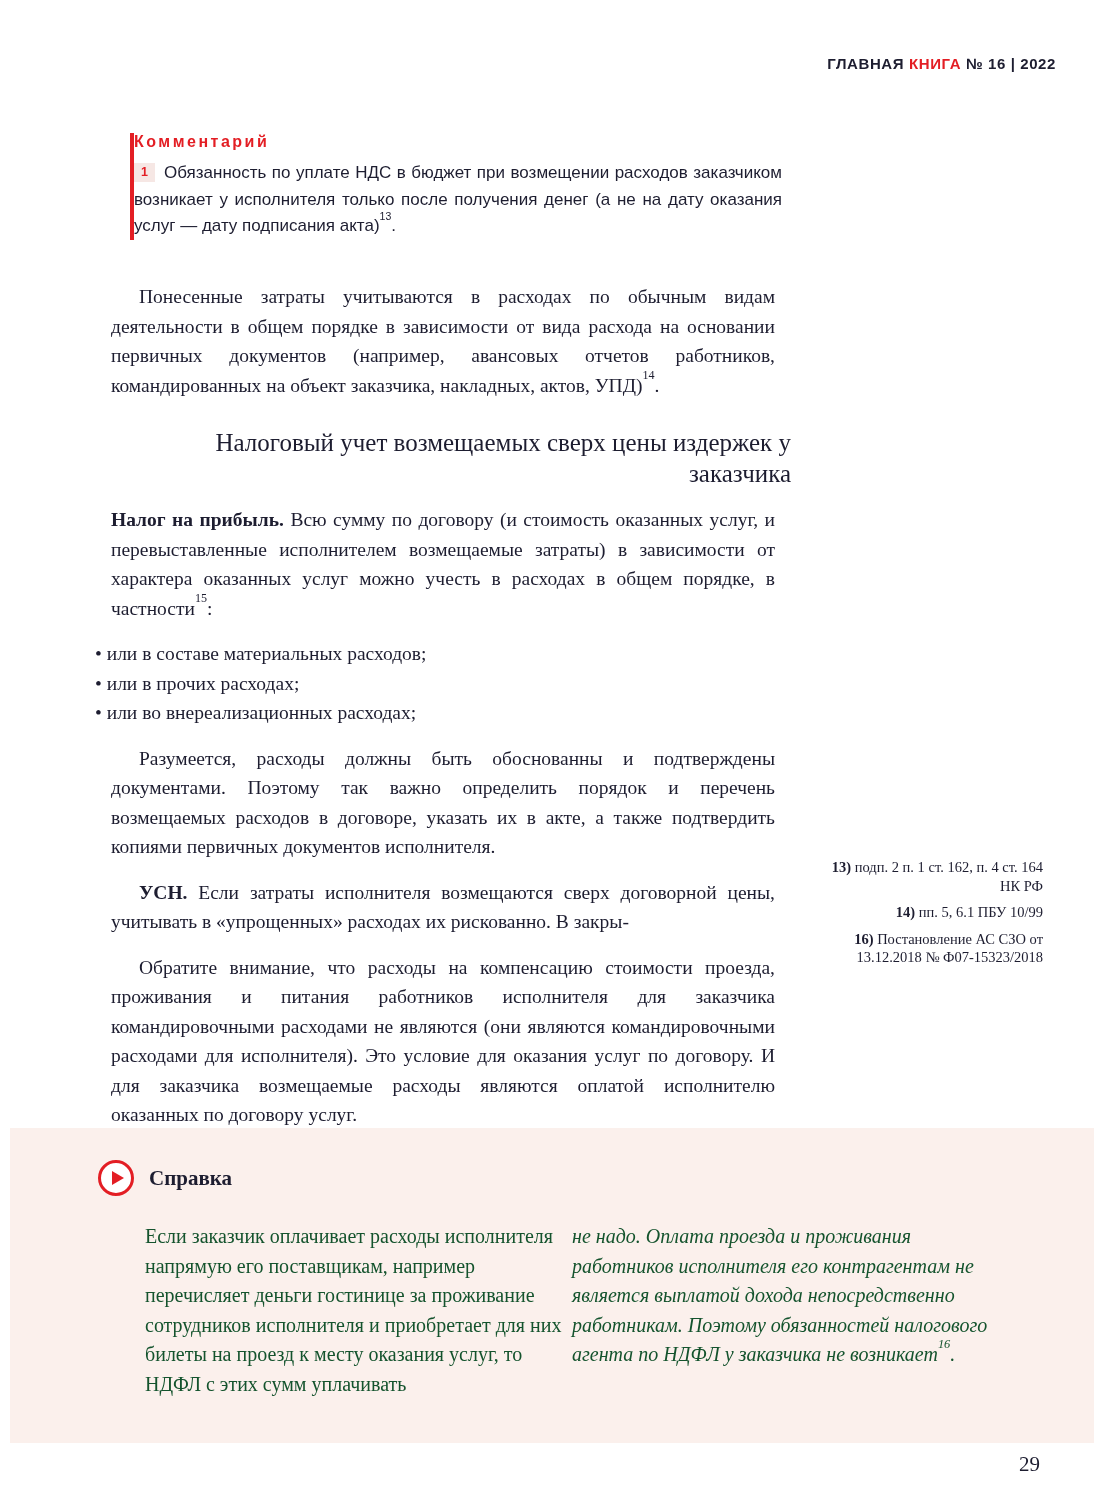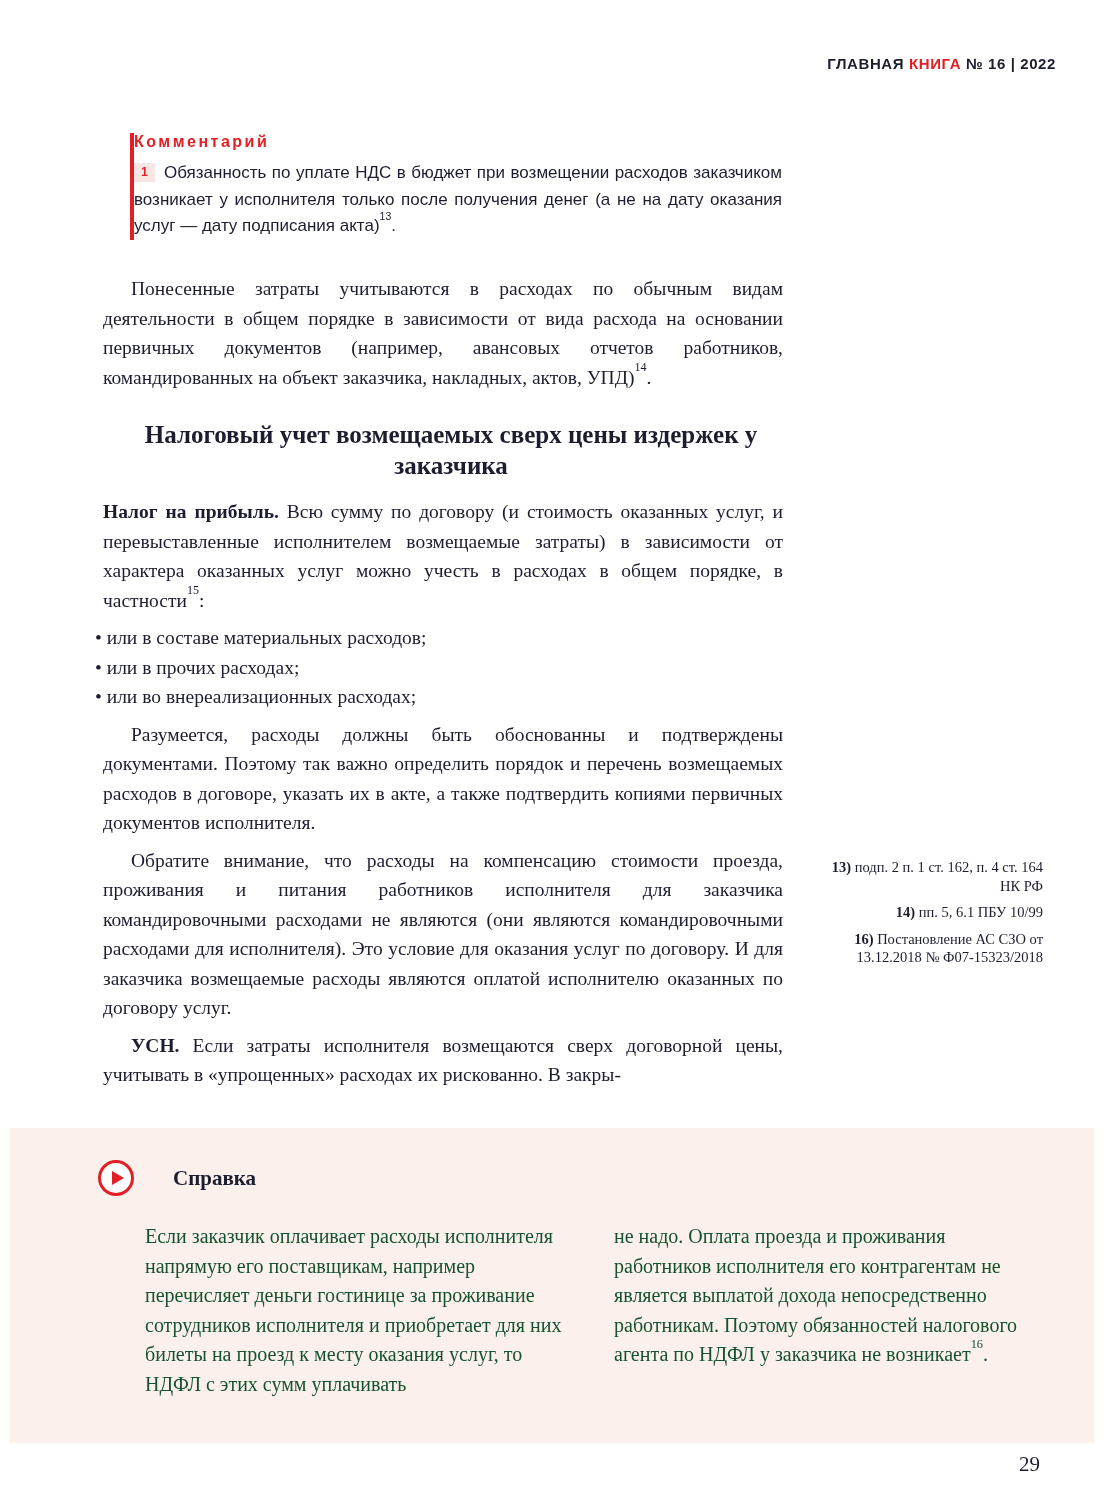--- a/index.html
+++ b/index.html
@@ -38,25 +38,25 @@
     display:inline-block;background:#f6e7e4;color:#e31e24;
     font-size:12.5px;font-weight:bold;line-height:17px;
     padding:1px 7px;margin-right:9px;transform:translateY(-2px);
   }
   sup{font-size:.62em;position:relative;top:-.45em;line-height:0;}
   
   .main-col{
     position:absolute;left:95px;top:266px;width:696px;
     font-size:19.5px;line-height:29.5px;text-align:justify;
   }
-  .para{text-indent:28px;margin:8px;}
+  .para{text-indent:28px;margin:16px;}
   .para.no-indent{text-indent:0;}
   .section-heading{
-    font-size:25px;line-height:31px;font-weight:bold;
-    margin:27px 0 16px 16px;text-align:center;
+    font-size:25px;line-height:31px;font-weight:normal;
+    margin:27px 0 16px 16px;text-align:right;
   }
   .bullet{
     padding-left:19px;text-indent:-19px;margin:0;
   }
   .bullet::before{content:"\2022\00a0";}
   
   .footnotes{
     position:absolute;left:823px;top:858px;width:220px;
     font-size:14.5px;line-height:18.5px;text-align:right;
   }
@@ -74,27 +74,27 @@
   .play-icon{
     width:30px;height:30px;border:3px solid #e31e24;border-radius:50%;
     background:#ffffff;position:relative;flex:0 0 auto;
   }
   .play-icon::before{
     content:"";position:absolute;left:11px;top:8px;
     border-left:12px solid #e31e24;
     border-top:7px solid transparent;
     border-bottom:7px solid transparent;
   }
-  .spravka-title{font-size:21px;font-weight:bold;color:#1d1d30;margin-left:24px;}
+  .spravka-title{font-size:21px;font-weight:bold;color:#1d1d30;}
   .spravka-col{
     position:absolute;top:94px;width:430px;
     font-size:20px;line-height:29.5px;text-align:left;color:#14532d;
   }
   .spravka-col.left{left:135px;}
-  .spravka-col.right{left:604px;}
+  .spravka-col.right{left:562px;font-style:italic;}
   
   .page-number{
     position:absolute;right:64px;top:1452px;
     font-size:21px;color:#1d1d30;
   }
 </style>
 </head>
 <body>
 
 <div class="page">
@@ -119,23 +119,23 @@
     <div class="section-heading">Налоговый учет возмещаемых сверх цены издержек у заказчика</div>
 
     <p class="para no-indent"><b>Налог на прибыль.</b><span> Всю сумму по договору (и стоимость оказанных услуг, и перевыставленные исполнителем возмещаемые затраты) в зависимости от характера оказанных услуг можно учесть в расходах в общем порядке, в частности</span><sup>15</sup><span>:</span></p>
 
     <div class="bullet">или в составе материальных расходов;</div>
     <div class="bullet">или в прочих расходах;</div>
     <div class="bullet">или во внереализационных расходах;</div>
 
     <p class="para">Разумеется, расходы должны быть обоснованны и подтверждены документами. Поэтому так важно определить порядок и перечень возмещаемых расходов в договоре, указать их в акте, а также подтвердить копиями первичных документов исполнителя.</p>
 
+    <p class="para"><b>УСН.</b><span> Если затраты исполнителя возмещаются сверх договорной цены, учитывать в «упрощенных» расходах их рискованно. В закры-</span></p>
+
     <p class="para">Обратите внимание, что расходы на компенсацию стоимости проезда, проживания и питания работников исполнителя для заказчика командировочными расходами не являются (они являются командировочными расходами для исполнителя). Это условие для оказания услуг по договору. И для заказчика возмещаемые расходы являются оплатой исполнителю оказанных по договору услуг.</p>
-
-    <p class="para"><b>УСН.</b><span> Если затраты исполнителя возмещаются сверх договорной цены, учитывать в «упрощенных» расходах их рискованно. В закры-</span></p>
 
   </div>
 
   <div class="footnotes">
     <div class="footnote"><span class="num">13)</span><span> подп. 2 п. 1 ст. 162, п. 4 ст. 164 НК РФ</span></div>
     <div class="footnote"><span class="num">14)</span><span> пп. 5, 6.1 ПБУ 10/99</span></div>
     <div class="footnote"><span class="num">16)</span><span> Постановление АС СЗО от 13.12.2018 № Ф07-15323/2018</span></div>
   </div>
 
   <div class="spravka">

